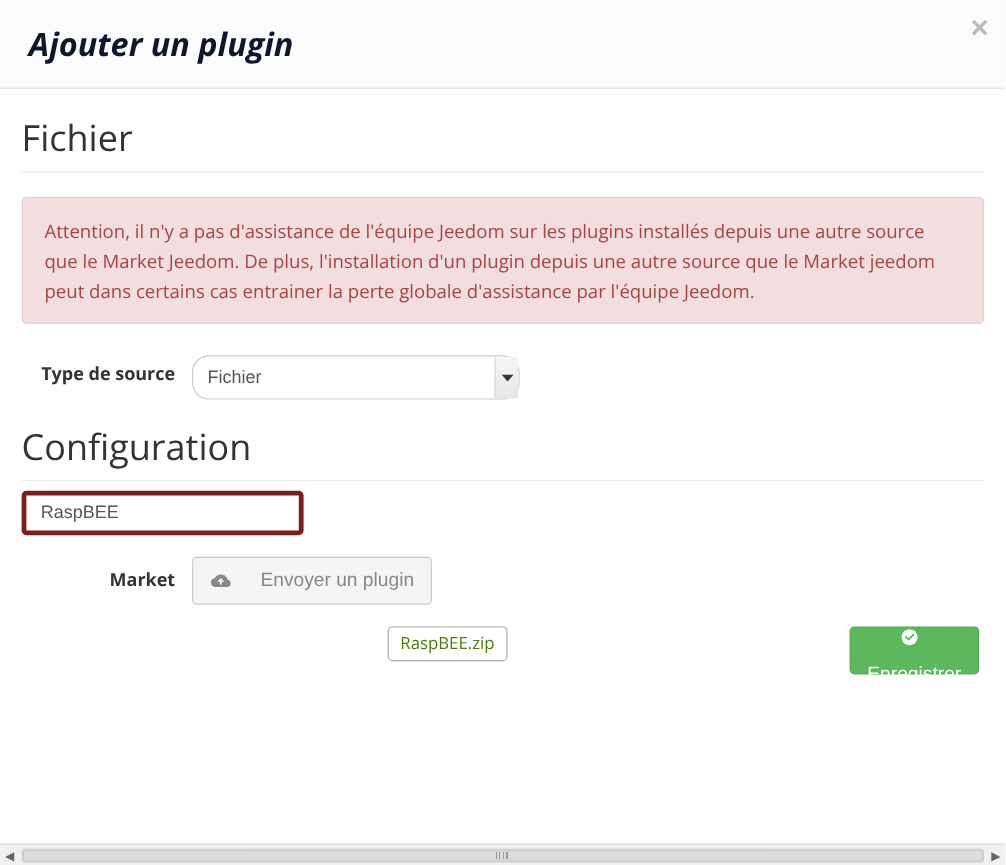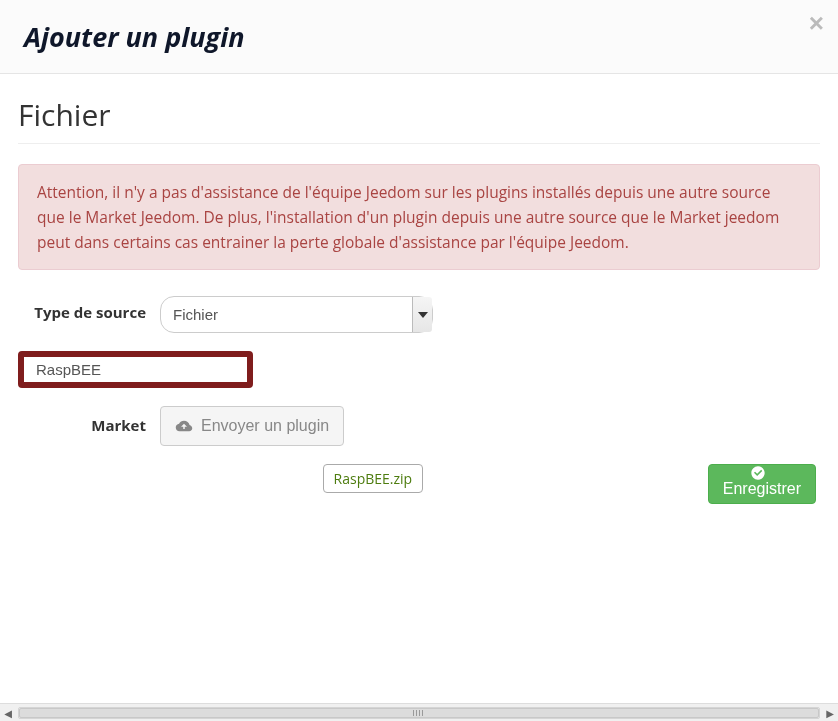--- a/index.html
+++ b/index.html
@@ -46,32 +46,33 @@
     border-radius:0 3px 3px 0;
     display:flex; align-items:center; justify-content:center;
     pointer-events:none;
   }
   .select-btn svg { width:10px; height:6px; }
 
   .text-input {
     width:235px; height:37px;
     padding:6px 12px;
     font-size:15px; color:#555;
-    border:6px solid #7f1d1d; border-radius:4px;
+    border:4px solid #7f1d1d; border-radius:4px;
     background:#fff;
   }
 
   .btn {
     display:inline-flex; align-items:center;
     height:40px; padding:0 14px;
     font-size:16px;
     border:1px solid #ccc; border-radius:4px;
     background:#f7f7f7; color:#888;
     cursor:pointer;
     line-height:1;
+    gap:16px;
   }
   .btn .icon { margin-right:8px; display:inline-flex; }
   .btn-default { background:#f5f5f5; color:#888; border-color:#ccc; }
   .btn-success { background:#5cb85c; color:#fff; border-color:#4cae4c;flex-direction:column; }
   .btn-success .icon svg { fill:#fff; }
 
   .file-chip {
     display:inline-block;
     border:1px solid #aaa;
     border-radius:4px;
@@ -115,20 +116,21 @@
           <input class="select-input" readonly="" value="Fichier" style="">
           <div class="select-btn">
             <svg viewBox="0 0 10 6">
                 <polygon points="0,0 10,0 5,6" fill="#333"></polygon>
               </svg>
           </div>
         </div>
       </div>
     </div>
 
+    <h2 class="section">Configuration</h2>
 
     <div class="form-row">
       <div class="form-control-wrap">
         <input type="text" class="text-input" value="RaspBEE" style="">
       </div>
     </div>
 
     <div class="form-row">
       <div class="form-label" style="padding-top:10px;">Market</div>
       <div class="form-control-wrap">

